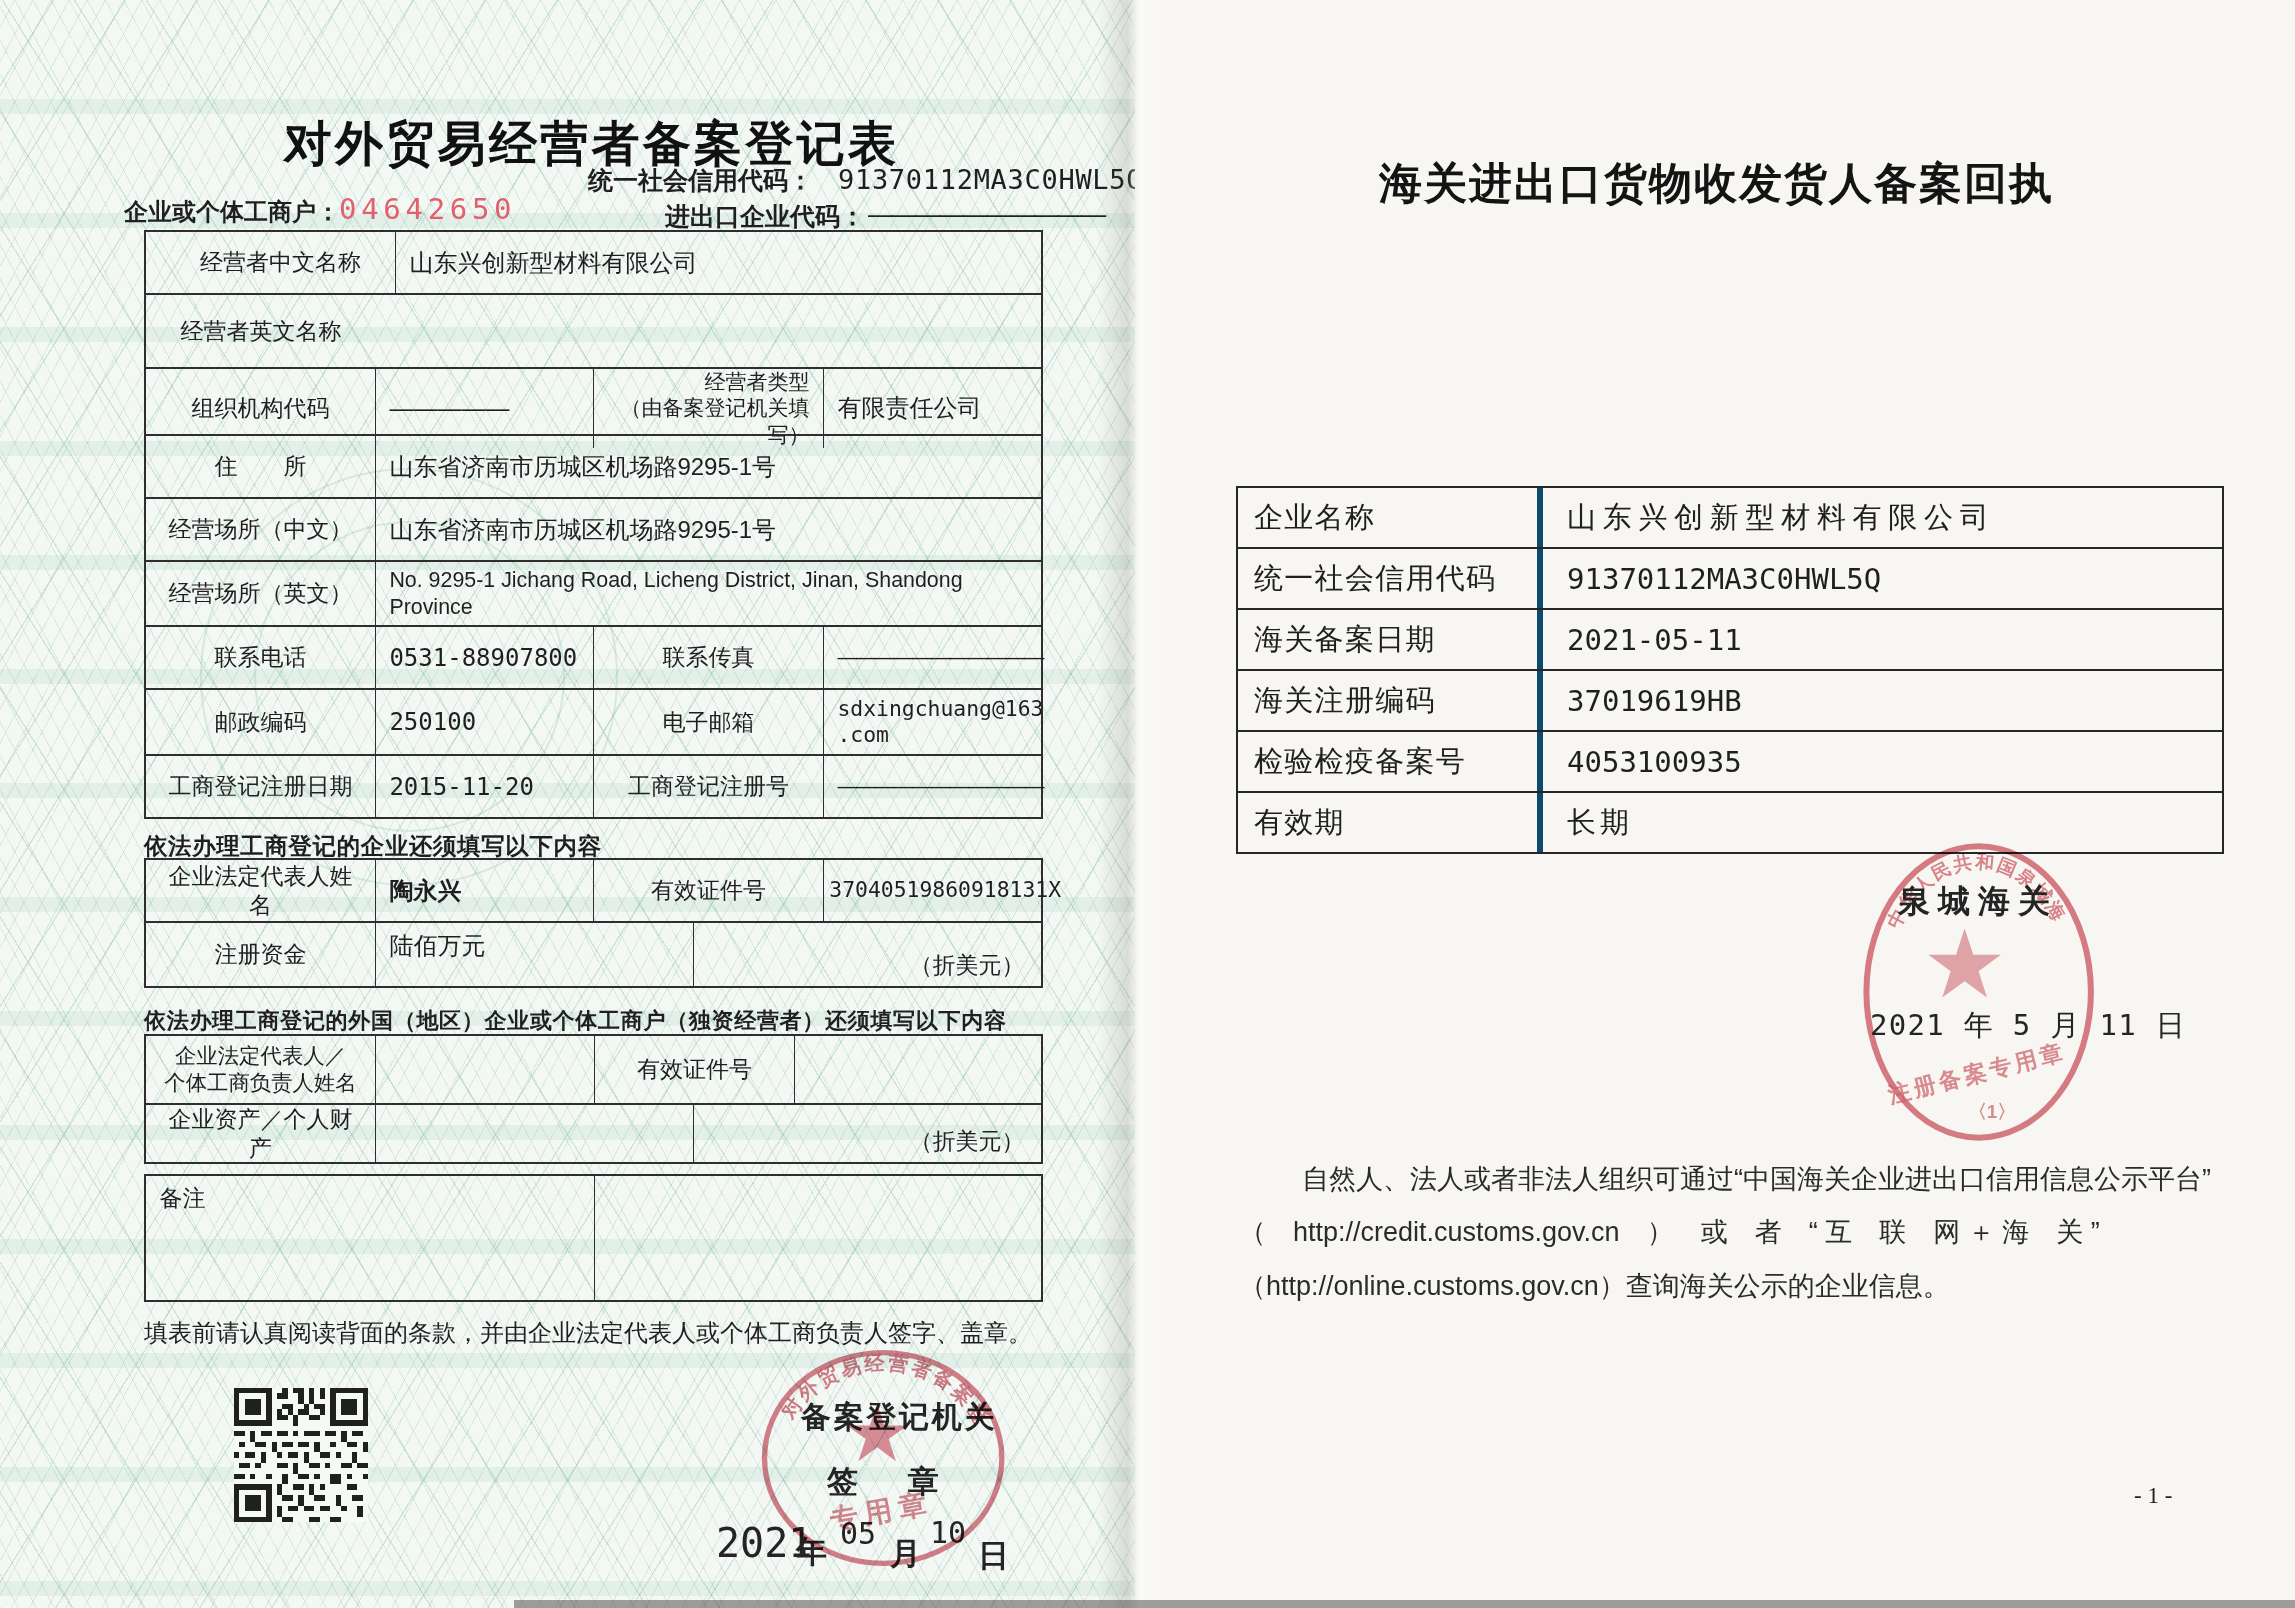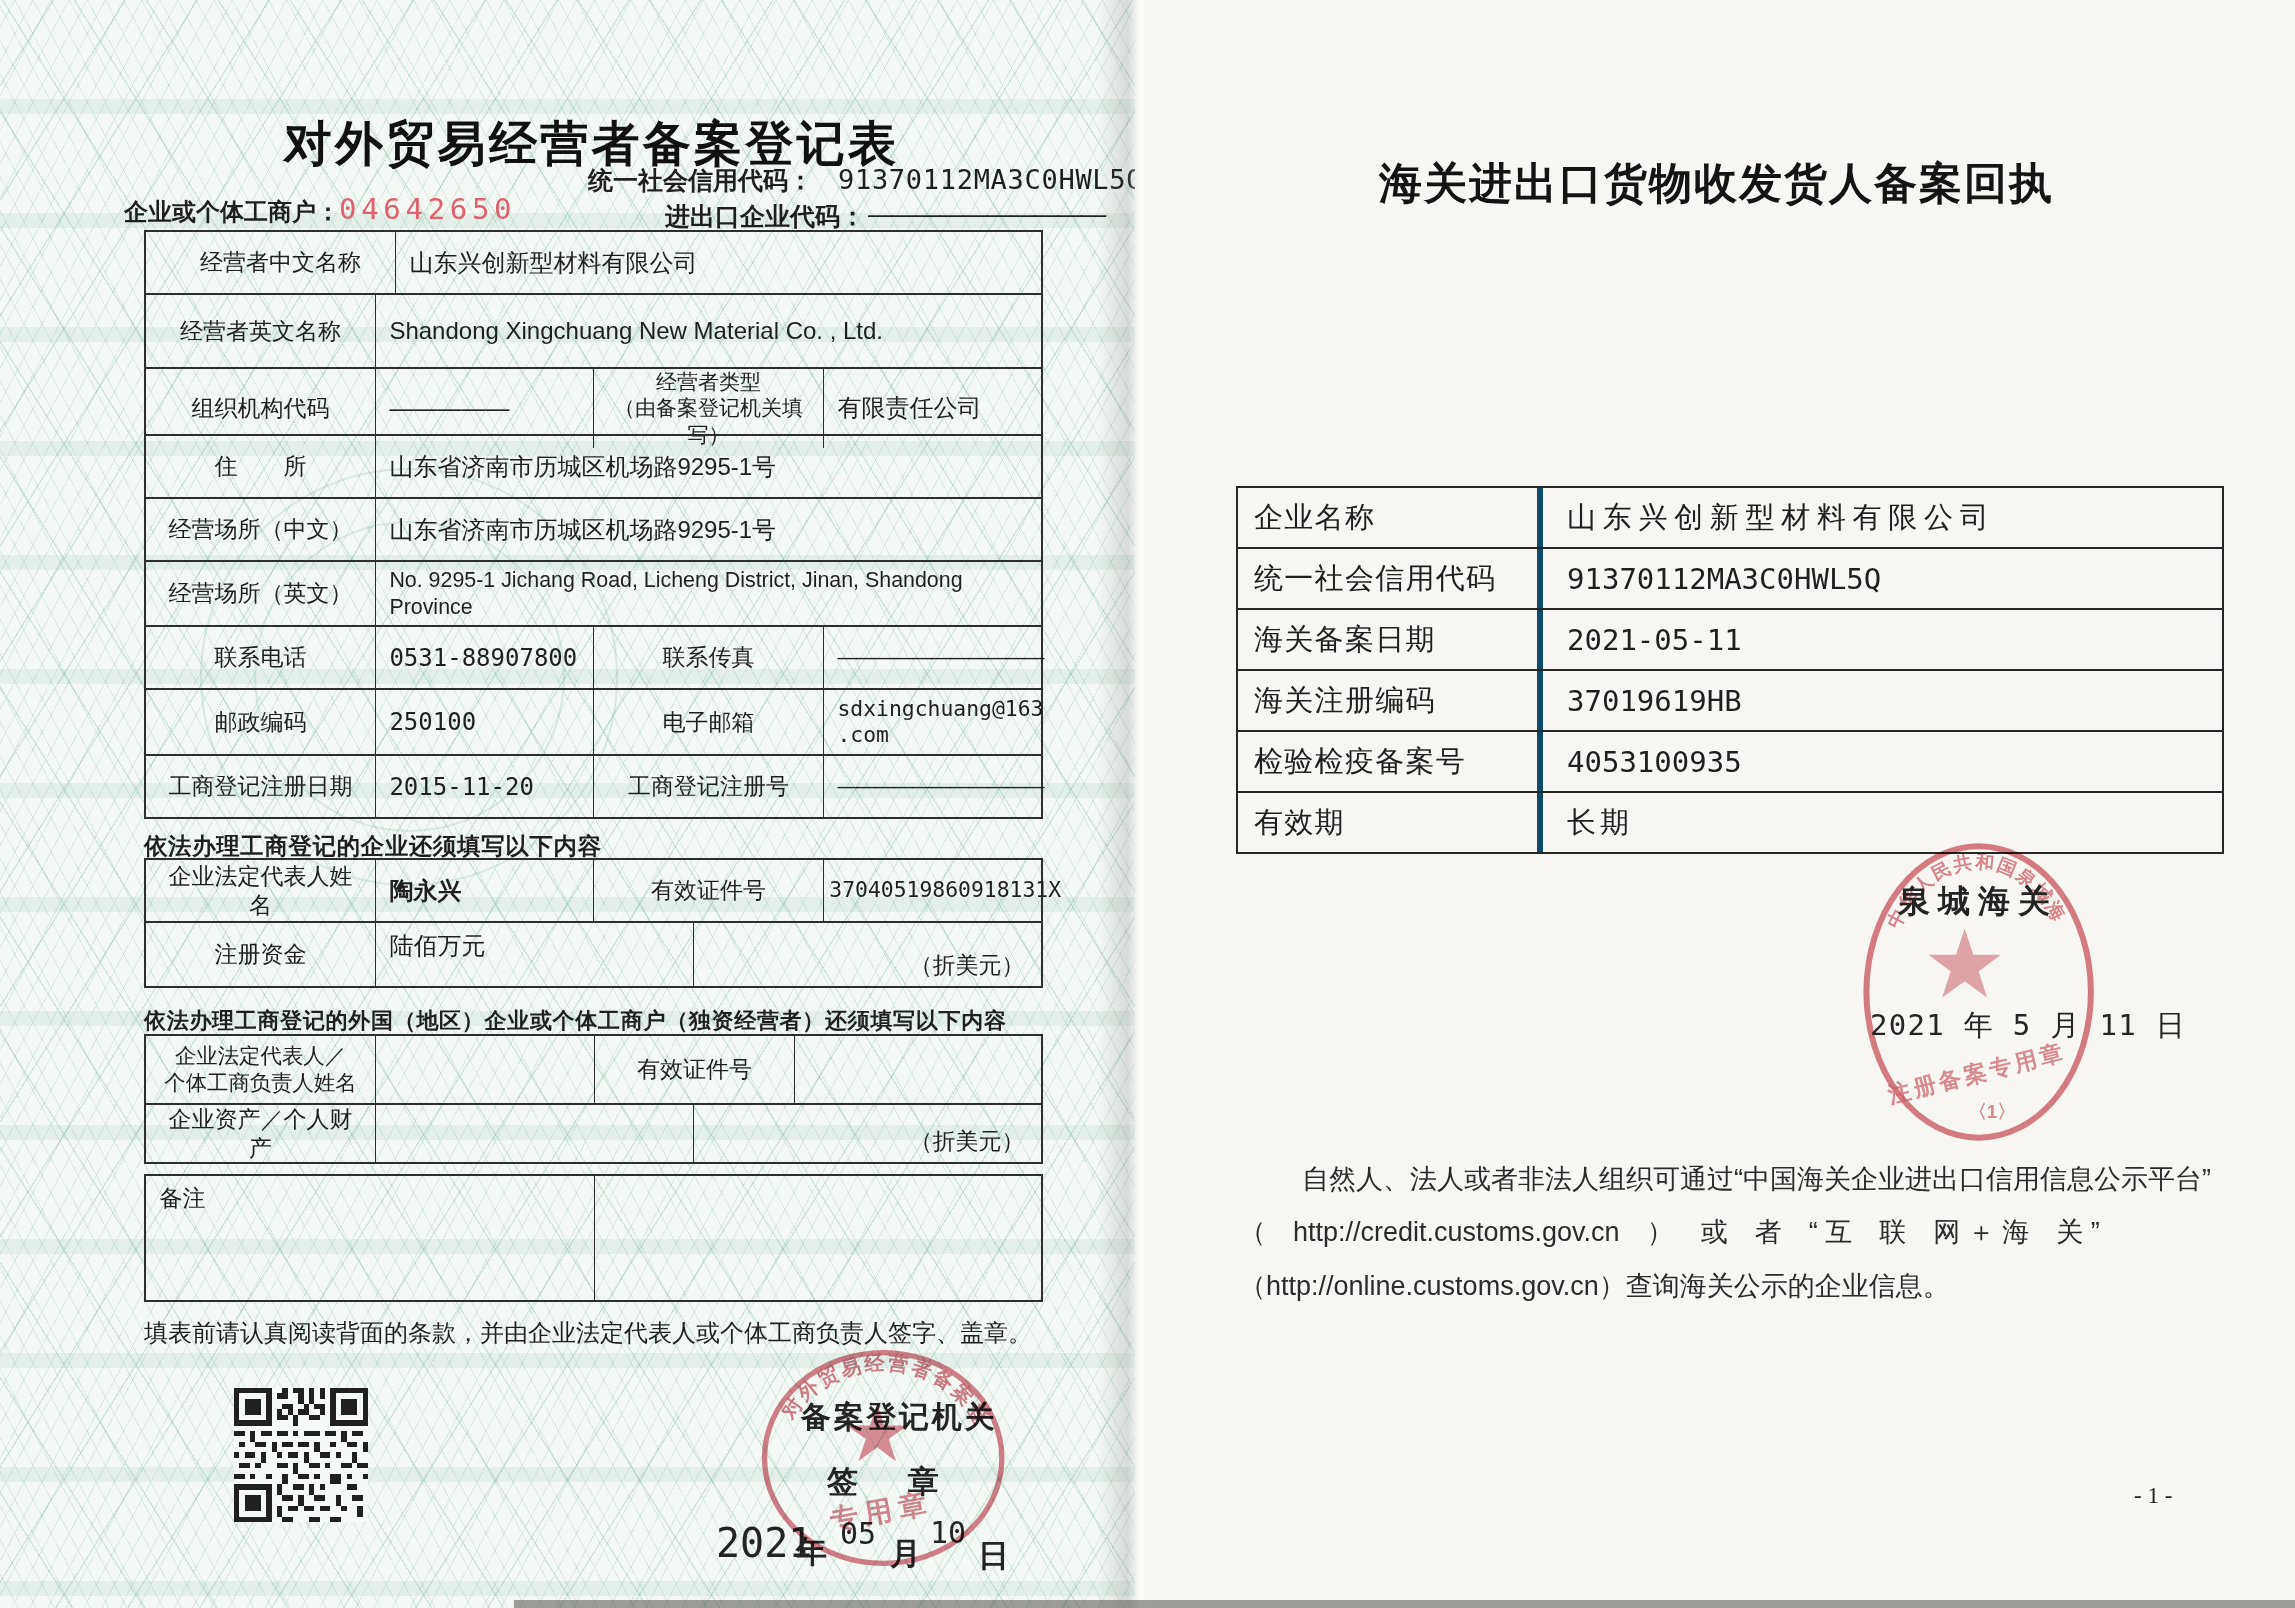--- a/index.html
+++ b/index.html
@@ -67,26 +67,25 @@
     <div class="abs b" style="left:124px;top:196px;font-size:24px;">企业或个体工商户：</div>
     <div class="abs mono" style="left:339px;top:192px;font-size:29px;letter-spacing:4.7px;color:#e0616d;">04642650</div>
 
     <div class="tbl" style="left:144px;top:230px;width:895px;">
       <div class="trow" style="grid-template-columns:230px 662px;height:61px;padding-left:20px;">
         <div class="c lab">经营者中文名称</div>
         <div class="c v">山东兴创新型材料有限公司</div>
       </div>
       <div class="trow" style="grid-template-columns:230px 662px;height:72px;">
         <div class="c lab">经营者英文名称</div>
-        <div class="c v">Shandong Xingchuang New Material Co. , Ltd.</div>
       </div>
       <div class="trow" style="grid-template-columns:230px 218px 230px 213px;height:65px;">
         <div class="c lab">组织机构代码</div>
         <div class="c v">—————</div>
-        <div class="c lab prewrap" style="font-size:21px;">经营者类型
+        <div class="c lab prewrap" style="font-size:21px;text-align:right;">经营者类型
 （由备案登记机关填写）</div>
         <div class="c v">有限责任公司</div>
       </div>
       <div class="trow" style="grid-template-columns:230px 662px;height:61px;">
         <div class="c lab">住　　所</div>
         <div class="c v">山东省济南市历城区机场路9295-1号</div>
       </div>
       <div class="trow" style="grid-template-columns:230px 662px;height:61px;">
         <div class="c lab">经营场所（中文）</div>
         <div class="c v">山东省济南市历城区机场路9295-1号</div>

